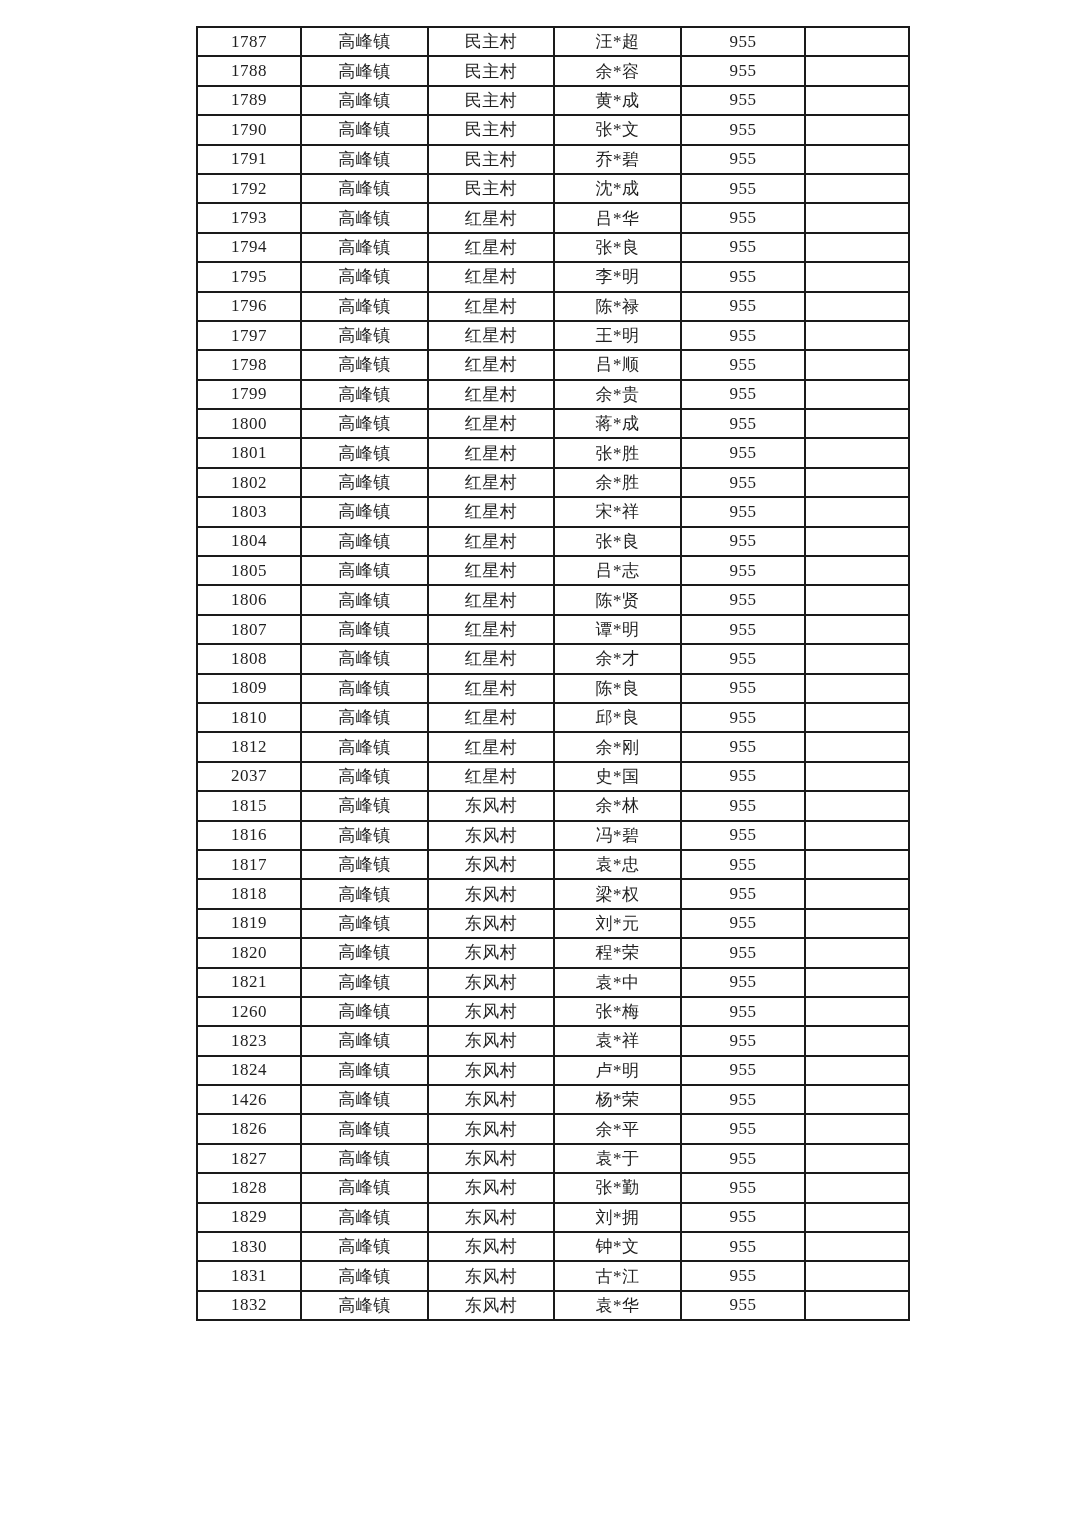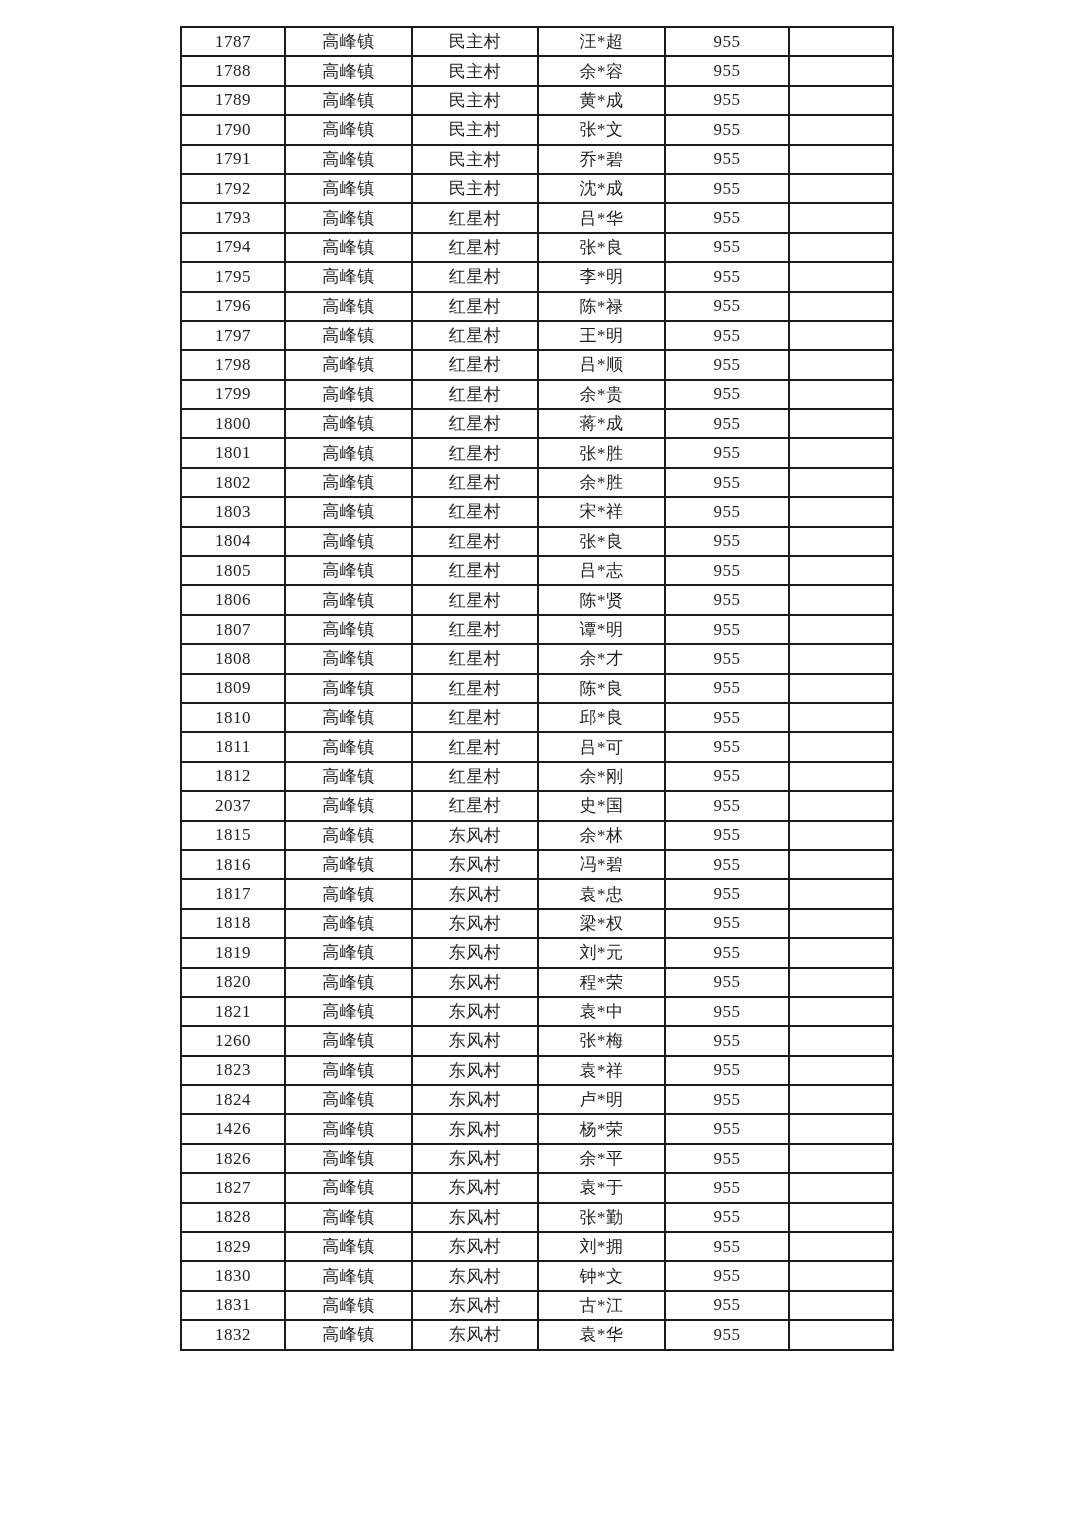--- a/index.html
+++ b/index.html
@@ -20,20 +20,21 @@
   .table-wrap {
     position: absolute;
     left: 180px;
     top: 26px;
     width: 712px;
   }
   table.roster {
     border-collapse: collapse;
     table-layout: fixed;
     width: 712px;
+    margin-left: 16px;
   }
   table.roster td {
     border: 2px solid #1a1a1a;
     height: 27.4px; 
     padding: 0;
     text-align: center;
     vertical-align: middle;
     font-size: 17px;
     color: #1f1f1f;
     letter-spacing: 0.5px;
@@ -266,28 +267,20 @@
 
   <tr>
     <td class="c-serial">1810</td>
     <td class="c-town">高峰镇</td>
     <td class="c-village">红星村</td>
     <td class="c-name">邱*良</td>
     <td class="c-code">955</td>
     <td class="c-note"></td>
   </tr>
 
-  <tr>
-    <td class="c-serial">1811</td>
-    <td class="c-town">高峰镇</td>
-    <td class="c-village">红星村</td>
-    <td class="c-name">吕*可</td>
-    <td class="c-code">955</td>
-    <td class="c-note"></td>
-  </tr>
 
   <tr>
     <td class="c-serial">1812</td>
     <td class="c-town">高峰镇</td>
     <td class="c-village">红星村</td>
     <td class="c-name">余*刚</td>
     <td class="c-code">955</td>
     <td class="c-note"></td>
   </tr>
 

